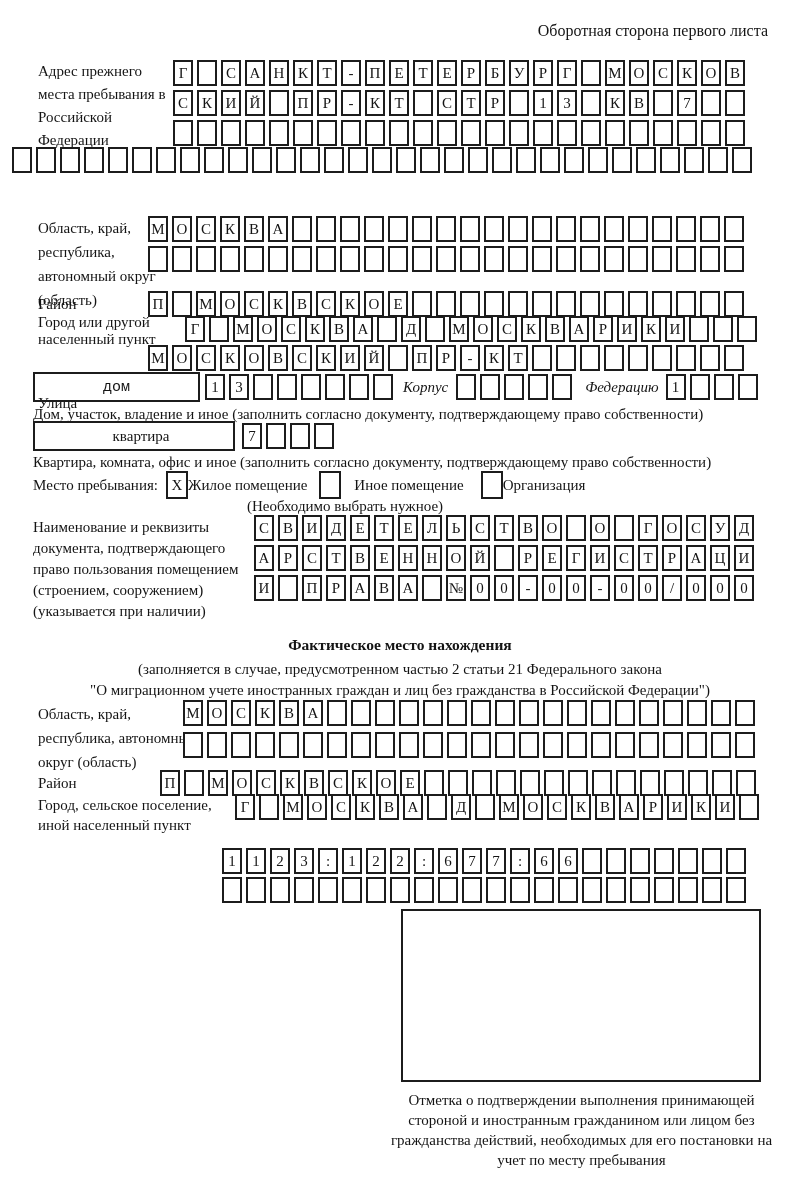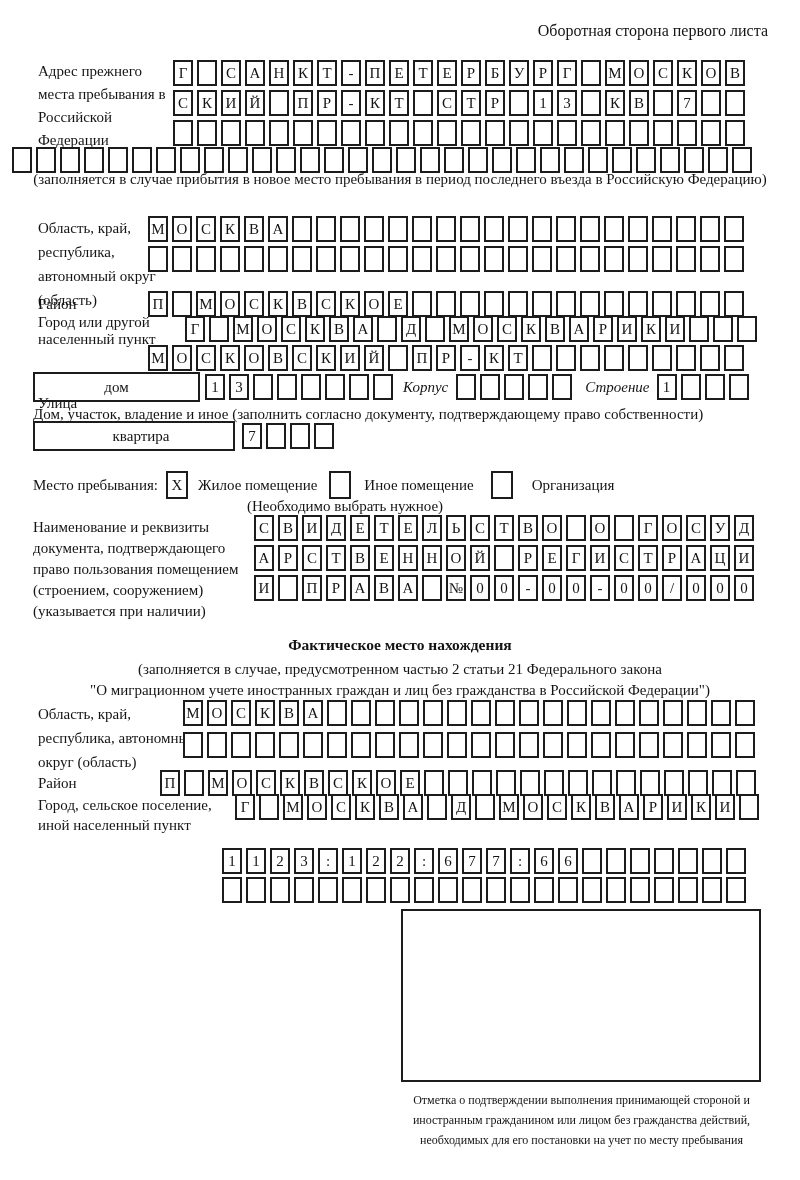--- a/index.html
+++ b/index.html
@@ -27,21 +27,21 @@
         display:flex;align-items:center;justify-content:center;font-size:15px;}
   .hrow{display:flex;align-items:center;height:30px;}
   .midlbl{white-space:nowrap;font-style:italic;}
 
   
   .chk{width:22px;height:28px;box-sizing:border-box;border:2px solid #1c1c1c;
        display:flex;align-items:center;justify-content:center;font-size:15px;}
   .stayrow{display:flex;align-items:center;height:28px;}
 
   .markbox{box-sizing:border-box;border:2px solid #1c1c1c;background:#fff;}
-  .caption{font-size:12px;line-height:20px;text-align:center;}
+  .caption{font-size:15px;line-height:20px;text-align:center;}
 </style>
 </head>
 <body>
 
 <div class="page">
 
   <div class="abs lbl" style="top:60px;left:38px;width:130px;">Адрес прежнего места пребывания в Российской Федерации</div>
 
   <div class="abs" style="top:22px;left:0;right:32px;text-align:right;font-size:16px;">Оборотная сторона первого листа</div>
   <div class="abs rows" style="top:60px;left:173px;">
@@ -150,21 +150,20 @@
       <span class="cell"></span>
       <span class="cell"></span>
       <span class="cell"></span>
       <span class="cell"></span>
       <span class="cell"></span>
       <span class="cell"></span>
       <span class="cell"></span>
       <span class="cell"></span>
       <span class="cell"></span>
     </div>
-  <div class="abs note center" style="top:170px;">(заполняется в случае прибытия в новое место пребывания в период последнего въезда в Российскую Федерацию)</div>
 
 
   <div class="abs lbl" style="top:216px;left:38px;width:118px;line-height:24px;">Область, край, республика, автономный округ (область)</div>
   <div class="abs rows" style="top:216px;left:148px;">
     <div class="cells">
         <span class="cell">М</span>
         <span class="cell">О</span>
         <span class="cell">С</span>
         <span class="cell">К</span>
         <span class="cell">В</span>
@@ -298,67 +297,68 @@
       <span class="cell"></span>
       <span class="cell"></span>
       <span class="cell"></span>
       <span class="cell"></span>
       <span class="cell"></span>
       <span class="cell"></span>
       <span class="cell"></span>
     </div>
 
   <div class="abs hrow" style="top:372px;left:33px;">
-    <div class="wbox" style="width:167px;">дом</div>
+    <div class="wbox" style="width:167px;font-family:Liberation Mono, monospace;">дом</div>
     <div class="cells" style="margin-left:5px;">
         <span class="cell">1</span>
         <span class="cell">3</span>
         <span class="cell"></span>
         <span class="cell"></span>
         <span class="cell"></span>
         <span class="cell"></span>
         <span class="cell"></span>
         <span class="cell"></span>
       </div>
     <div class="midlbl" style="margin:0 8px 0 6px;">Корпус</div>
     <div class="cells">
         <span class="cell"></span>
         <span class="cell"></span>
         <span class="cell"></span>
         <span class="cell"></span>
         <span class="cell"></span>
       </div>
-    <div class="midlbl" style="margin:0 7px 0 9px;">Строение</div>
+    <div class="midlbl" style="margin:0 7px 0 9px;">Федерацию</div>
     <div class="cells">
         <span class="cell">1</span>
         <span class="cell"></span>
         <span class="cell"></span>
         <span class="cell"></span>
       </div>
   </div>
   <div class="abs note" style="top:405px;left:33px;">Дом, участок, владение и иное (заполнить согласно документу, подтверждающему право собственности)</div>
 
   <div class="abs hrow" style="top:421px;left:33px;">
     <div class="wbox" style="width:202px;padding-left:14px;">квартира</div>
     <div class="cells" style="margin-left:7px;">
         <span class="cell">7</span>
         <span class="cell"></span>
         <span class="cell"></span>
         <span class="cell"></span>
       </div>
   </div>
+  <div class="abs note" style="top:453px;left:33px;">Квартира, комната, офис и иное (заполнить согласно документу, подтверждающему право собственности)</div>
 
   <div class="abs stayrow" style="top:471px;left:33px;">
     <span>Место пребывания:</span>
     <span class="chk" style="margin-left:8px;">X</span>
-    <span style="margin-left:10px;">Жилое помещение</span>
+    <span style="">Жилое помещение</span>
     <span class="chk" style="margin-left:12px;"></span>
     <span style="margin-left:13px;">Иное помещение</span>
     <span class="chk" style="margin-left:17px;"></span>
-    <span style="margin-left:19px;">Организация</span>
+    <span style="">Организация</span>
   </div>
   <div class="abs note" style="top:497px;left:205px;width:280px;text-align:center;">(Необходимо выбрать нужное)</div>
 
   <div class="abs lbl" style="top:517px;left:33px;width:212px;line-height:21px;">Наименование и реквизиты документа, подтверждающего право пользования помещением (строением, сооружением) (указывается при наличии)</div>
   <div class="abs rows" style="top:515px;left:254px;">
     <div class="cells">
         <span class="cell">С</span>
         <span class="cell">В</span>
         <span class="cell">И</span>
         <span class="cell">Д</span>

